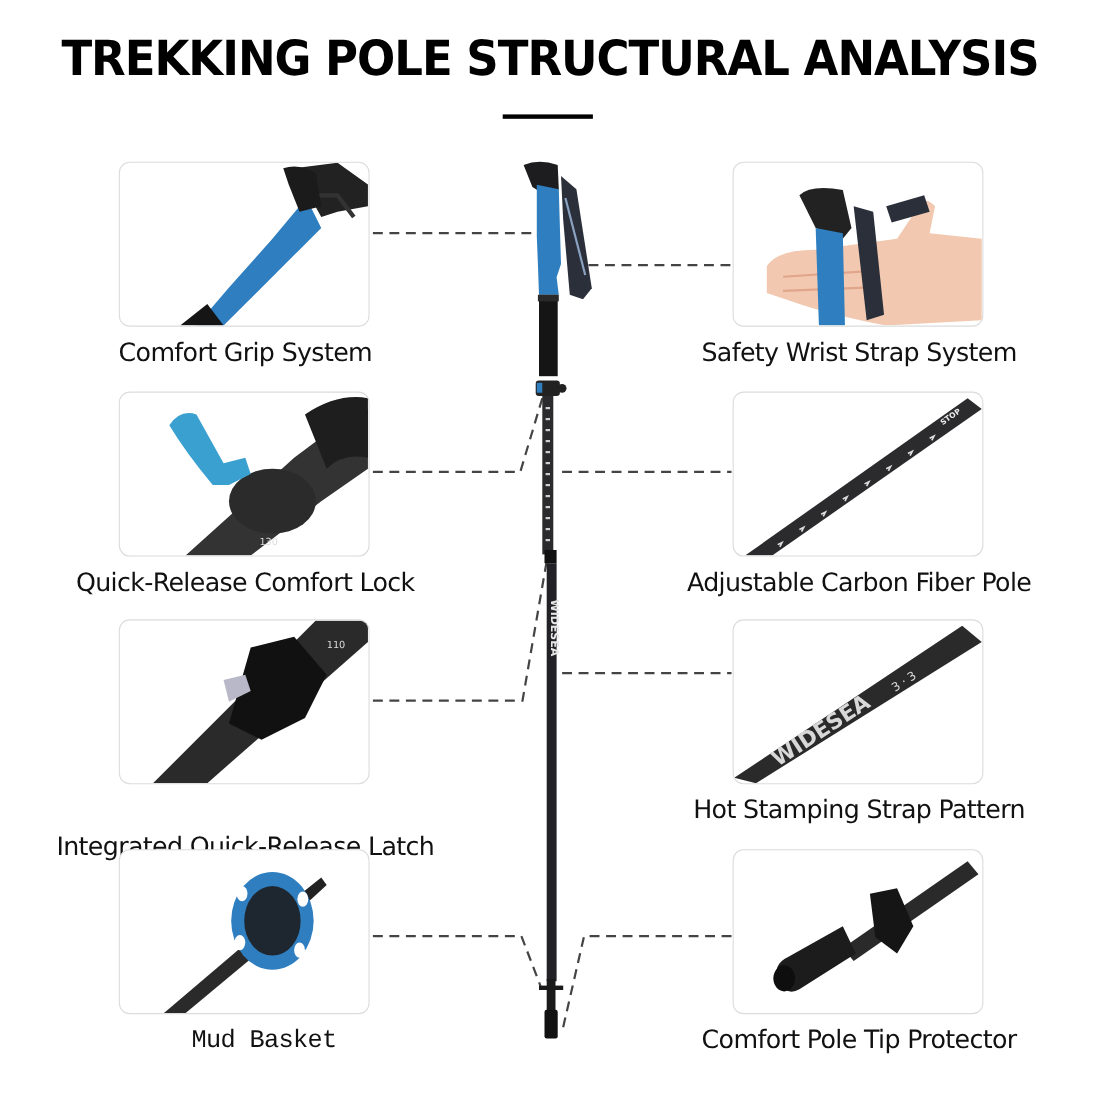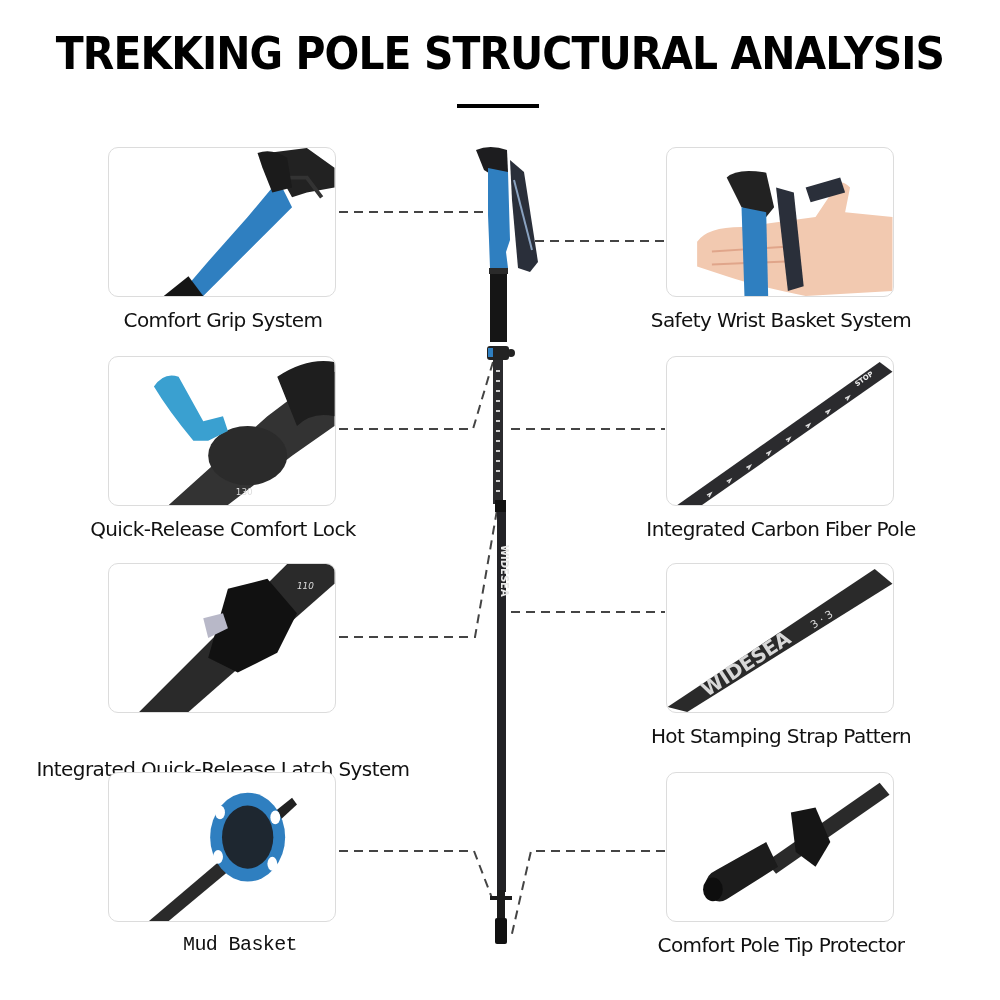--- a/index.html
+++ b/index.html
@@ -1,21 +1,21 @@
 <!DOCTYPE html>
 <html><head>
 <meta charset="utf-8">
 <style>
   html,body{margin:0;padding:0;background:#ffffff;}
   body{width:1000px;height:1000px;position:relative;overflow:hidden;font-family:"Liberation Sans","DejaVu Sans",sans-serif;}
   .title{position:absolute;left:0;top:28px;width:1000px;text-align:center;font-family:"DejaVu Sans",sans-serif;font-weight:bold;font-size:44px;letter-spacing:-1px;color:#000;transform:scaleX(0.93);transform-origin:center;}
   .title-rule{position:absolute;left:457px;top:104px;width:82px;height:4px;background:#000;}
   .card{position:absolute;width:228px;height:150px;border:1.5px solid #dcdcdc;border-radius:10px;background:#fff;overflow:hidden;box-sizing:border-box;}
   .card svg{position:absolute;left:0;top:0;width:100%;height:100%;}
-  .label{position:absolute;width:420px;text-align:center;font-size:20px;color:#111;font-family:"DejaVu Sans",sans-serif;letter-spacing:-0.6px;}
+  .label{position:absolute;width:420px;text-align:center;font-size:23px;color:#111;font-family:"DejaVu Sans",sans-serif;letter-spacing:-0.6px;}
   .connectors{position:absolute;left:0;top:0;width:1000px;height:1000px;pointer-events:none;}
   .pole{position:absolute;left:0;top:0;width:1000px;height:1000px;}
 </style>
 </head>
 <body>
 
 <div class="title">TREKKING POLE STRUCTURAL ANALYSIS</div>
 <div class="title-rule"></div>
 
 <svg class="connectors" viewBox="0 0 1000 1000">
@@ -90,21 +90,21 @@
   <svg viewBox="0 0 228 150">
     <path d="M60,150 L160,60 L200,30 L228,15 L228,70 L185,100 L120,150 Z" fill="#333"></path>
     <path d="M170,20 Q200,0 228,5 L228,60 Q205,55 190,70 Z" fill="#1e1e1e"></path>
     <ellipse cx="140" cy="100" rx="40" ry="30" fill="#2b2b2b"></ellipse>
     <path d="M45,30 Q55,15 70,20 L95,65 L115,60 L120,75 L100,85 L85,85 Q60,55 45,30 Z" fill="#3aa0d0"></path>
     <text x="128" y="140" font-size="9" fill="#ddd" font-family="DejaVu Sans, sans-serif">130</text>
   </svg>
 </div>
 <div class="label" style="left:13px;top:517px;">Quick-Release Comfort Lock</div>
 
-<div class="card" style="left:108px;top:563px;font-style:italic;">
+<div class="card" style="left:108px;top:563px;">
   <svg viewBox="0 0 228 150">
     <path d="M30,150 L180,0 L228,0 L228,20 L80,150 Z" fill="#2a2a2a"></path>
     <path d="M120,25 L160,15 L190,50 L170,90 L130,110 L100,95 Z" fill="#111"></path>
     <path d="M95,55 L115,50 L120,65 L100,75 Z" fill="#b8b8c8"></path>
     <text x="190" y="25" font-size="9" fill="#ddd" font-family="DejaVu Sans, sans-serif">110</text>
   </svg>
 </div>
 <div class="label" style="left:13px;top:724px;margin-top:33px;">Integrated Quick-Release Latch System</div>
 
 <div class="card" style="left:108px;top:772px;">
@@ -127,39 +127,39 @@
   <svg viewBox="0 0 228 150">
     <path d="M30,95 Q40,80 75,80 L150,70 L170,40 Q175,30 185,40 L180,65 L228,70 L228,145 L140,150 Q90,140 60,130 L30,120 Z" fill="#f2c9b0"></path>
     <path d="M45,105 L120,100" stroke="#e0a58a" stroke-width="2"></path>
     <path d="M45,118 L120,115" stroke="#e0a58a" stroke-width="2"></path>
     <path d="M60,30 Q70,20 100,25 L108,60 L100,70 L75,60 Z" fill="#222"></path>
     <path d="M75,60 L100,65 L102,150 L78,150 Z" fill="#2f7fc0"></path>
     <path d="M110,40 L128,45 L138,140 L122,145 Z" fill="#2a2f3a"></path>
     <path d="M140,40 L175,30 L180,45 L145,55 Z" fill="#2a2f3a"></path>
   </svg>
 </div>
-<div class="label" style="left:571px;top:308px;">Safety Wrist Basket System</div>
+<div class="label" style="left:571px;top:308px;">Safety Wrist Strap System</div>
 
 <div class="card" style="left:666px;top:356px;">
   <svg viewBox="0 0 228 150">
     <path d="M10,150 L215,5 L228,15 L35,150 Z" fill="#2b2b2e"></path>
     <g stroke="#ddd" stroke-width="1.5" fill="none">
       <path d="M40,140 l4,-2 l-2,4"></path>
         <path d="M60,126 l4,-2 l-2,4"></path>
         <path d="M80,112 l4,-2 l-2,4"></path>
       <path d="M100,98 l4,-2 l-2,4"></path>
         <path d="M120,84 l4,-2 l-2,4"></path>
         <path d="M140,70 l4,-2 l-2,4"></path>
       <path d="M160,56 l4,-2 l-2,4"></path>
         <path d="M180,42 l4,-2 l-2,4"></path>
     </g>
     <text x="192" y="30" transform="rotate(-35 192 30)" font-size="7" fill="#eee" font-family="DejaVu Sans, sans-serif" font-weight="bold">STOP</text>
   </svg>
 </div>
-<div class="label" style="left:571px;top:517px;">Integrated Carbon Fiber Pole</div>
+<div class="label" style="left:571px;top:517px;">Adjustable Carbon Fiber Pole</div>
 
 <div class="card" style="left:666px;top:563px;">
   <svg viewBox="0 0 228 150">
     <path d="M0,145 L210,5 L228,20 L20,150 Z" fill="#2a2a2a"></path>
     <text x="40" y="135" transform="rotate(-33 40 135)" font-size="20" fill="#d8d8d8" font-family="DejaVu Sans, sans-serif" font-weight="bold">WIDESEA</text>
     <text x="148" y="66" transform="rotate(-33 148 66)" font-size="11" fill="#d8d8d8" font-family="DejaVu Sans, sans-serif">3 · 3</text>
   </svg>
 </div>
 <div class="label" style="left:571px;top:724px;">Hot Stamping Strap Pattern</div>
 

